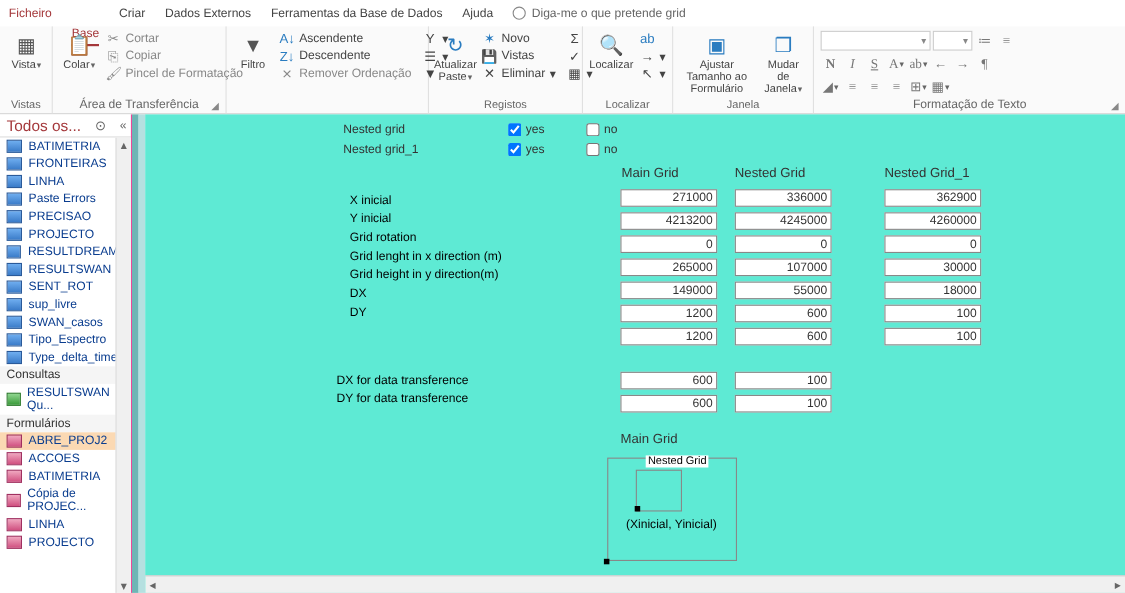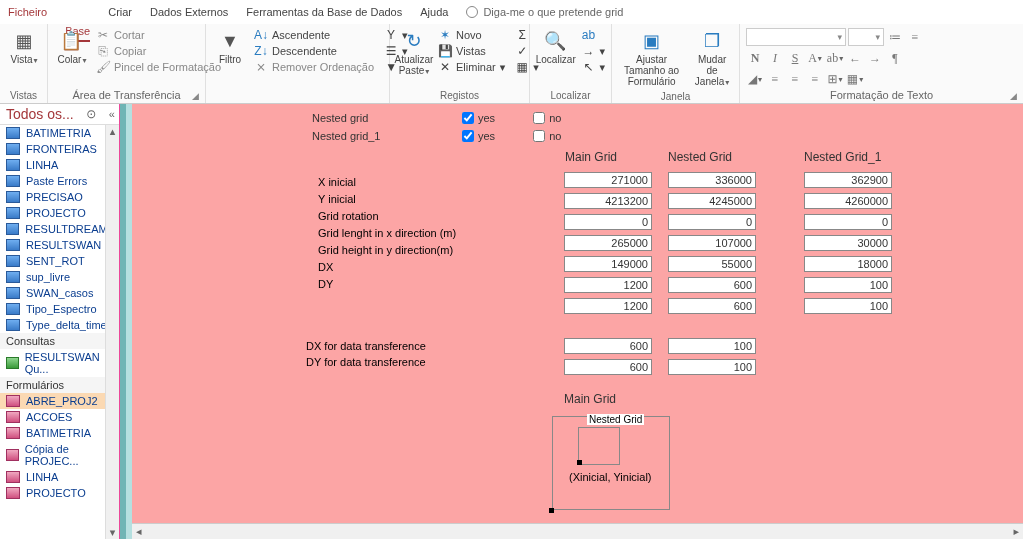--- a/index.html
+++ b/index.html
@@ -51,21 +51,21 @@
 .nav-item .ic-t.q { background: linear-gradient(#8fd68f,#3a9a3a); border-color: #2a7a2a;}
 .nav-item .ic-t.f { background: linear-gradient(#f0a8c0,#d05080); border-color: #a03060;}
 .nav-sect { display: flex; justify-content: space-between; padding: 2px 6px; font-size: 11px; color: #333; background: #f5f5f5;}
 .nav-sect .ex { font-size: 9px; color: #666;}
 .nav-scroll { position: absolute; right: 0; top: 0; width: 14px; height: 100%; background: #f0f0f0; border-left: 1px solid #ddd; display: flex; flex-direction: column; align-items: center; justify-content: space-between; font-size: 8px; color: #666;}
 
 
 .doc-wrap { flex: 1; display: flex; position: relative;}
 .doc-edge { width: 6px; background: #b5e0e0;}
 .doc-edge.b { background: #6fb5b5;}
-.form-area { flex: 1; background: #fca5a5; overflow: auto; position: relative; padding: 8px 20px 30px 180px;}
+.form-area { flex: 1; background: #5eead4; overflow: auto; position: relative; padding: 8px 20px 30px 180px;}
 
 .f-row { display: flex; align-items: center; margin-bottom: 6px; }
 .f-label { width: 150px; color: #333; font-size: 11px;}
 .chk { display: flex; align-items: center; gap: 4px; margin-right: 38px; font-size: 11px; color: #333;}
 .chk input { width: 12px; height: 12px;}
 
 .grid-head { font-size: 12px; color: #333; position: absolute;}
 .num-inputs { position: absolute; }
 .ni { width: 88px; height: 16px; border: 1px solid #888; background: #fff; text-align: right; padding: 0 3px; font-size: 11px; color: #333; display: block; margin-bottom: 5px;}
 

